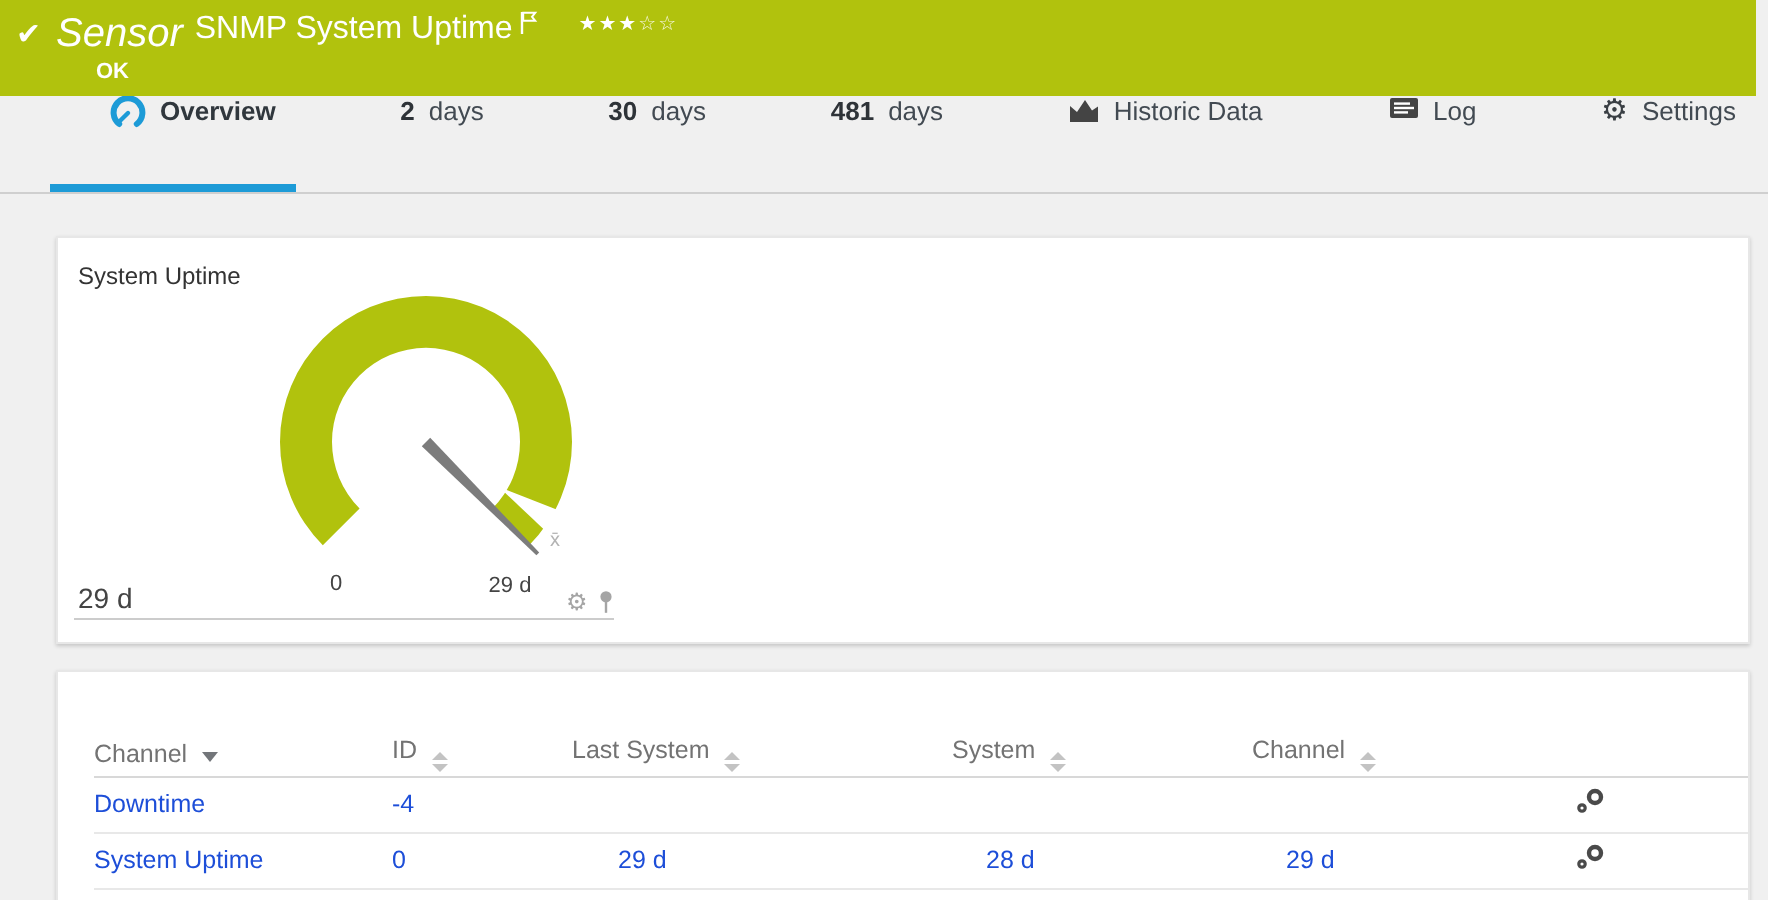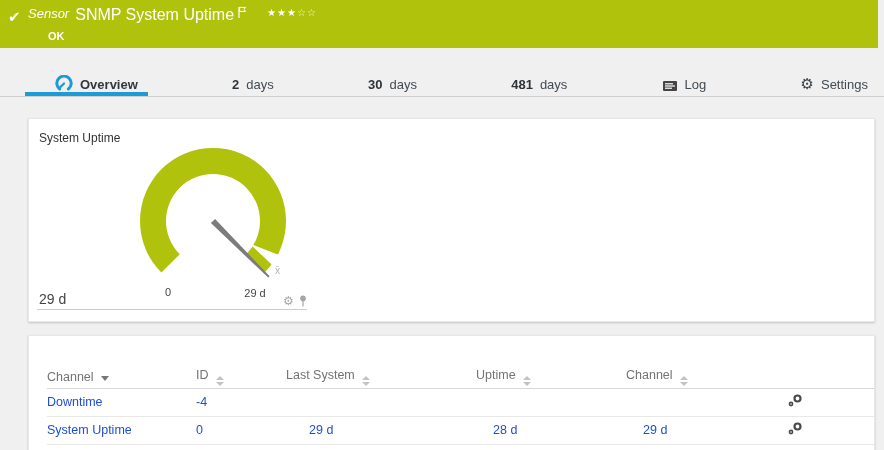--- a/index.html
+++ b/index.html
@@ -13,37 +13,37 @@
   }
   .glyph { font-family:"DejaVu Sans", sans-serif; }
 
   
   .banner {
     position:absolute; left:0; top:0; width:878px; height:48px;
     background:#b1c20d; color:#fff;
   }
   .banner-check { position:absolute; left:8px; top:8px; font-size:15px; font-weight:bold; }
   .banner-title { position:absolute; left:28px; top:6px; display:flex; align-items:flex-start; white-space:nowrap; }
-  .banner-title .t-prefix { font-style:italic; font-size:13px; margin-right:6px; }
+  .banner-title .t-prefix { font-style:italic; font-size:20px; margin-right:6px; }
   .banner-title .t-main { font-size:16px; }
   .flag-icon { margin-left:3px; margin-top:-1px; display:inline-block; }
   .stars { margin-left:20px; margin-top:1px; font-size:10px; letter-spacing:1px; }
   .stars .empty { opacity:.85; }
   .banner-status { position:absolute; left:48px; top:30px; font-size:11px; font-weight:bold; }
 
   
   .tabbar {
     position:absolute; left:0; top:48px; width:884px; height:49px;
     display:flex; align-items:stretch; justify-content:space-between;
     padding:0 6px 0 25px;
     border-bottom:1px solid #cfcfcf;
     background:#f0f0f0;
   }
   .tab {
-    display:flex; align-items:flex-end; gap:7px;
+    display:flex; align-items:flex-start; gap:7px;
     padding:0 10px; font-size:13px; color:#424a52;
     border-bottom:4px solid transparent; cursor:pointer; white-space:nowrap;
   }
   .tab:first-child { padding-left:30px; }
   .tab.active { border-bottom-color:#1d9bd7; font-weight:bold; color:#30373d; }
   .tab .num { font-weight:bold; color:#2e3338; }
   .tab svg { display:block; }
   .gear-glyph { font-size:15px; color:#3a3f44; line-height:1; }
 
   
@@ -118,20 +118,26 @@
   </div>
   <div class="tab">
     <span class="num">30</span>
     <span>days</span>
   </div>
   <div class="tab">
     <span class="num">481</span>
     <span>days</span>
   </div>
   <div class="tab">
+    <svg width="16" height="14" viewBox="0 0 16 14">
+      <path d="M1 13 V5 L4.5 8 8.5 2 12 7.2 15 5.2 V13 Z" fill="#444"></path>
+    </svg>
+    <span>Historic Data</span>
+  </div>
+  <div class="tab">
     <svg width="16" height="12" viewBox="0 0 16 12">
       <rect x="1" y="1" width="14" height="10" rx="1" fill="#444"></rect>
       <rect x="3" y="3.2" width="8" height="1.2" fill="#fff"></rect>
       <rect x="3" y="5.4" width="10" height="1.2" fill="#fff"></rect>
       <rect x="3" y="7.6" width="7" height="1.2" fill="#fff"></rect>
     </svg>
     <span>Log</span>
   </div>
   <div class="tab">
     <span class="gear-glyph glyph">⚙</span>
@@ -187,21 +193,21 @@
               <i class="dn"></i>
             </span>
         </th>
         <th>
           <span>Last System</span><span class="sort-both">
               <i class="up"></i>
               <i class="dn"></i>
             </span>
         </th>
         <th>
-          <span>Uptime</span><span class="sort-both">
+          <span>System</span><span class="sort-both">
               <i class="up"></i>
               <i class="dn"></i>
             </span>
         </th>
         <th>
           <span>Channel</span><span class="sort-both">
               <i class="up"></i>
               <i class="dn"></i>
             </span>
         </th>

